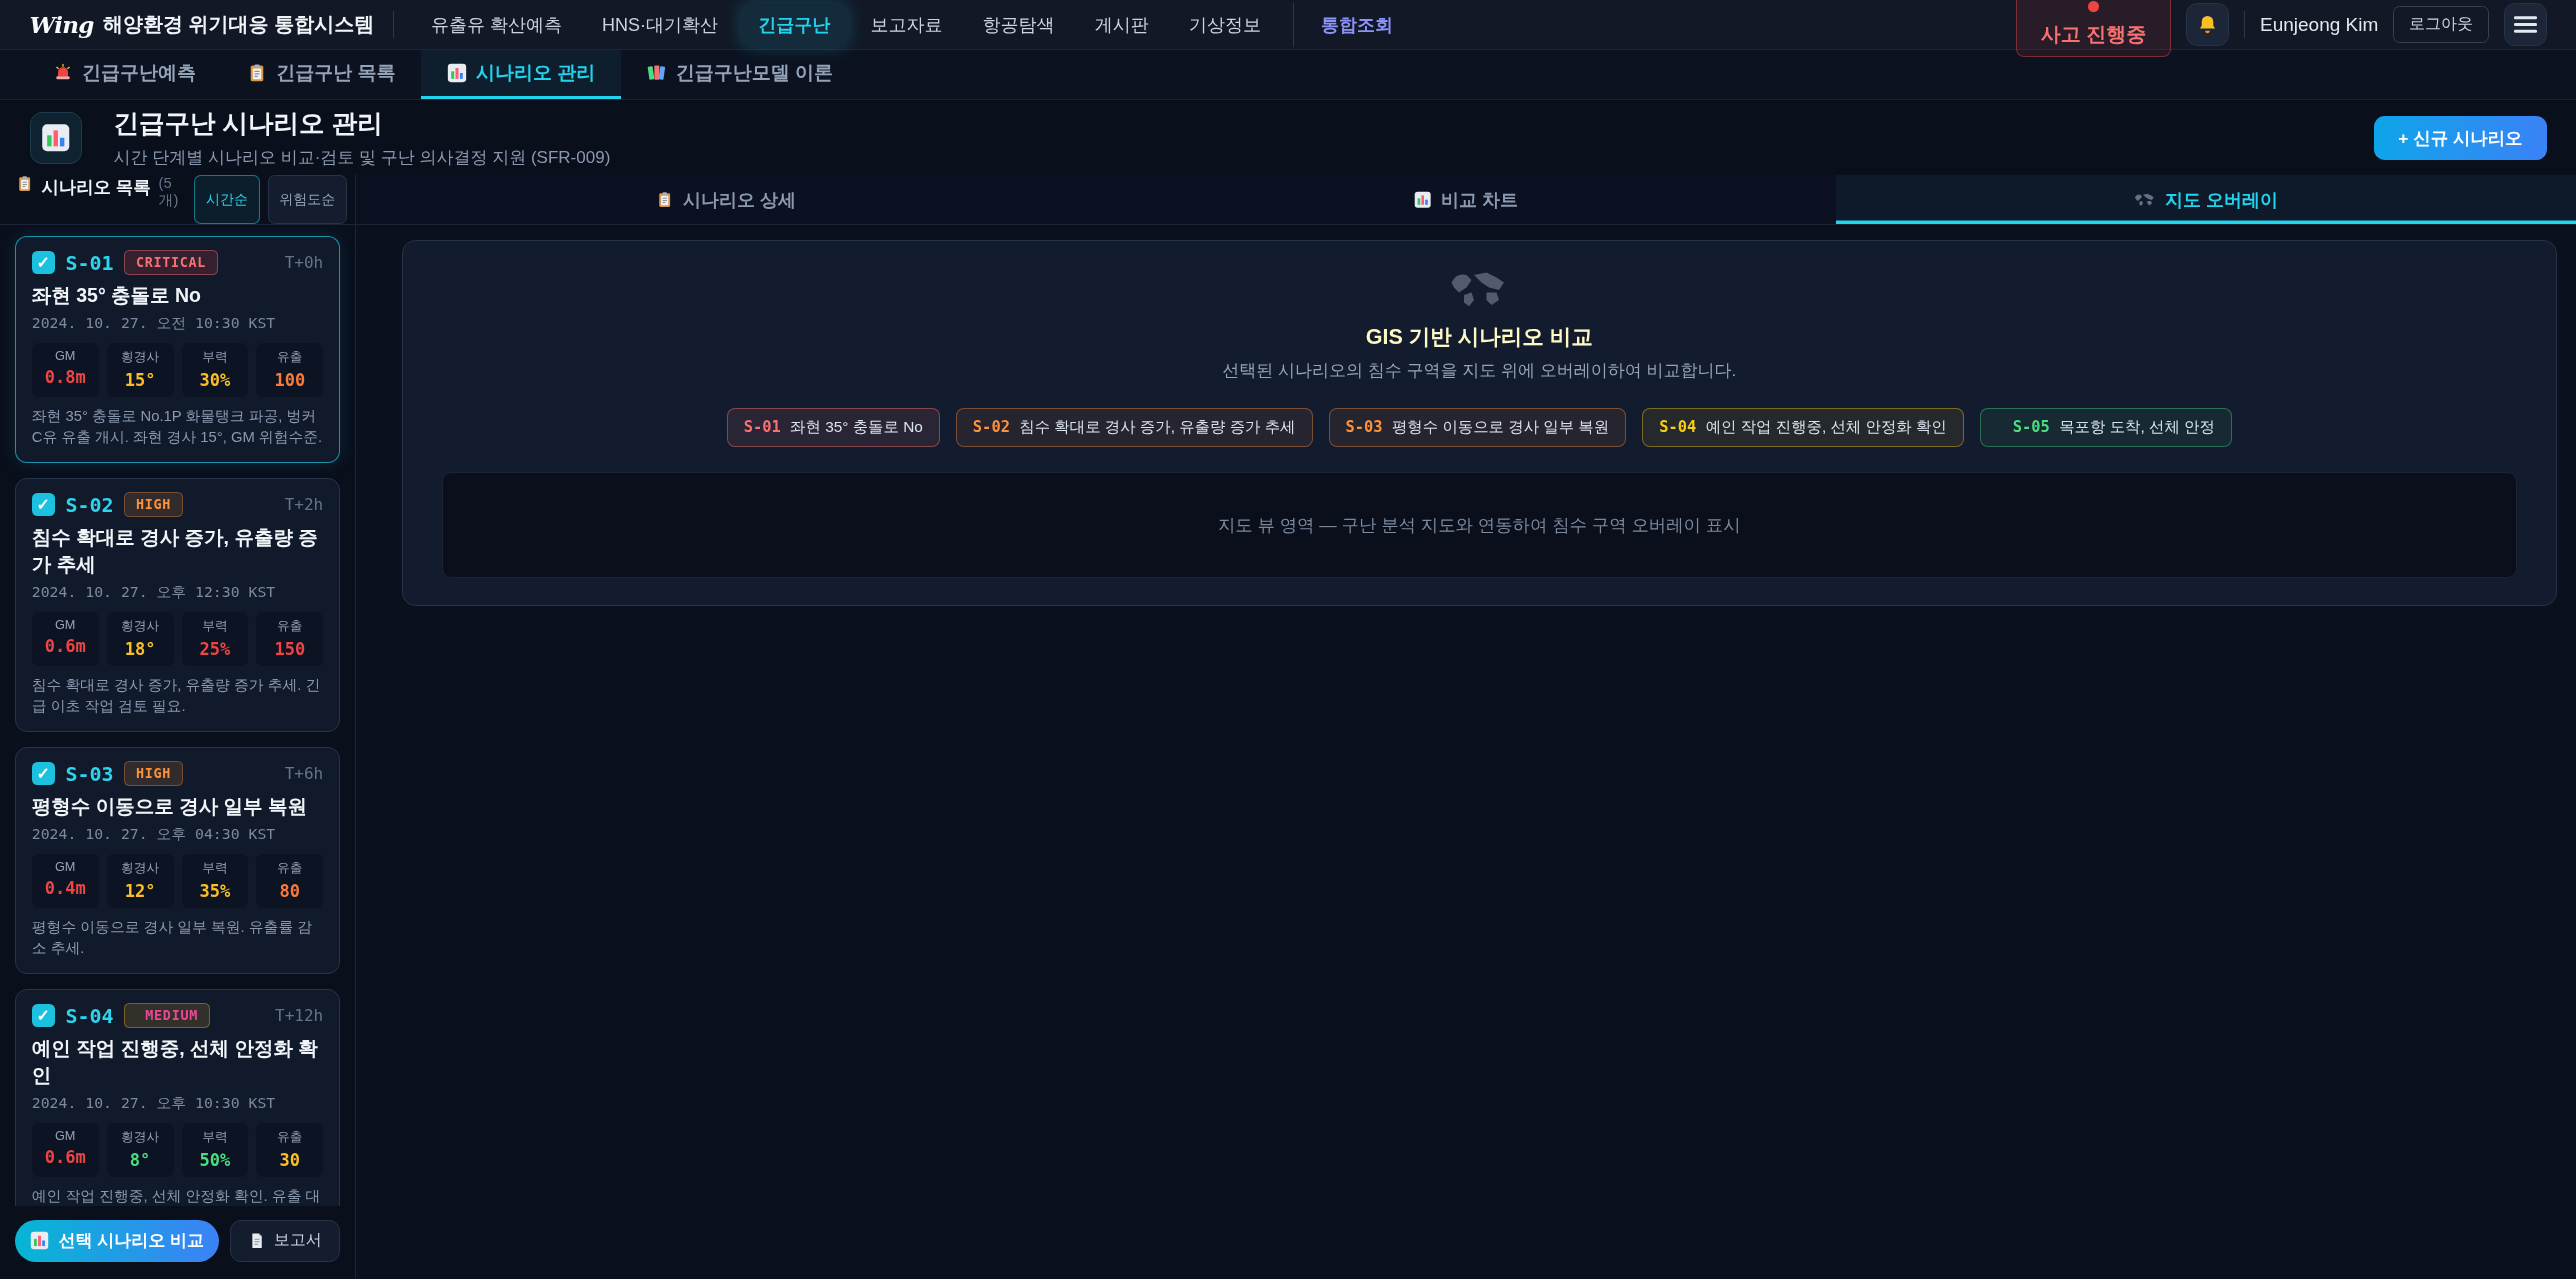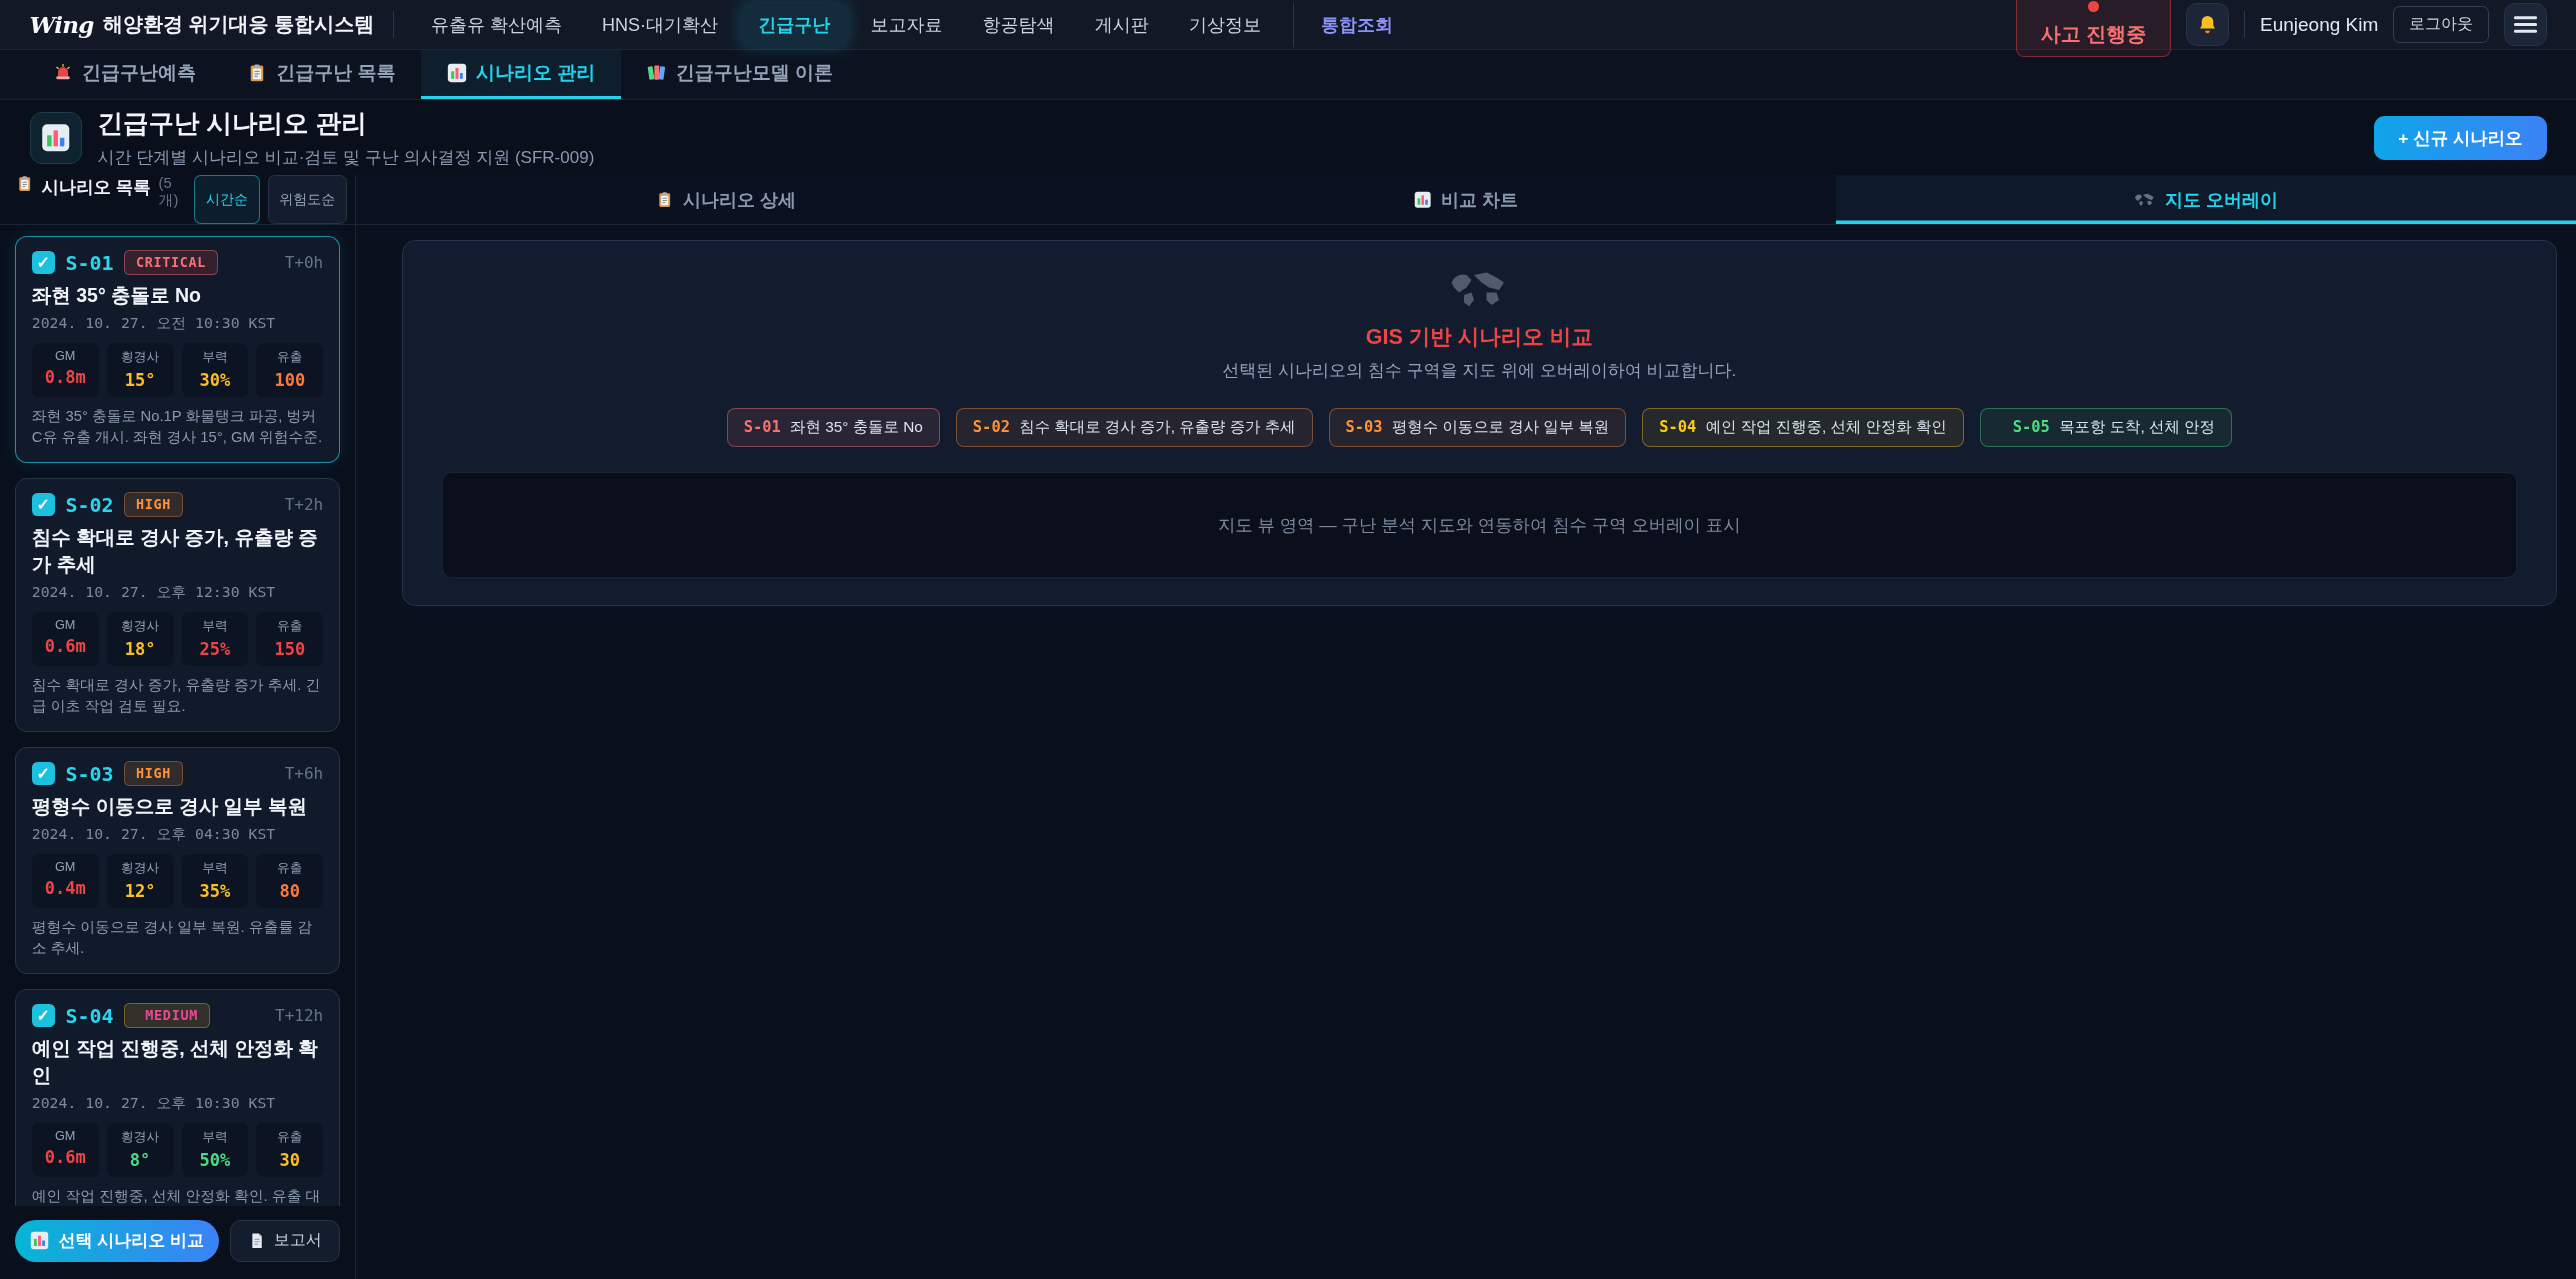--- a/index.html
+++ b/index.html
@@ -32,21 +32,21 @@
   .user { font-size:19px; color:#e2e8f0; white-space:nowrap; }
   .logout { font-size:16px; color:#cbd5e1; background:transparent; border:1.3px solid #334155; border-radius:6.7px; padding:6.7px 14.8px; cursor:pointer; font-family:inherit; white-space:nowrap; }
   .burger { position:relative; width:23px; height:2.7px; background:#e2e8f0; border-radius:1.3px; box-shadow:0 -6.7px 0 #e2e8f0, 0 6.7px 0 #e2e8f0; }
 
   
   .subtabs { height:50px; background:#0c1220; border-bottom:1.3px solid #1a2336; display:flex; align-items:stretch; padding:0 27px; }
   .subtab { display:flex; align-items:center; gap:9.4px; font-size:19px; font-weight:bold; color:#94a3b8; padding:0 25.5px; cursor:pointer; border-bottom:3.4px solid transparent; }
   .subtab.active { color:#22d3ee; background:#0f1e2d; border-bottom-color:#22d3ee; }
 
   
-  .page-header { height:75px; display:flex; align-items:center; padding:0 29.5px; gap:16px; }
+  .page-header { height:75px; display:flex; align-items:center; padding:0 29.5px; gap:32px; }
   .ph-icon { width:52px; height:52px; border-radius:12px; background:#0e2230; border:1.3px solid #1d3c4c; display:flex; align-items:center; justify-content:center; flex:none; }
   .ph-title { font-size:25.5px; font-weight:bold; color:#f1f5f9; }
   .ph-sub { font-size:17px; color:#8b99b0; margin-top:5.4px; }
   .ph-spacer { flex:1; }
   .case-select { display:flex; align-items:center; gap:17.4px; height:44px; padding:0 21.5px; background:#151e30; border:1.3px solid #2b3850; border-radius:10.7px; font-size:17.4px; color:#e8edf4; cursor:pointer; white-space:nowrap; }
   .chev { width:10.7px; height:10.7px; border-right:2px solid #94a3b8; border-bottom:2px solid #94a3b8; transform:rotate(45deg) translateY(-2.7px); }
   .new-btn { height:44px; padding:0 24px; border:none; border-radius:10.7px; background:linear-gradient(90deg,#0ea5e9,#3b82f6); color:#fff; font-size:17.4px; font-weight:bold; cursor:pointer; font-family:inherit; white-space:nowrap; }
 
   
   .layout { display:flex; height:1104px; }
@@ -82,21 +82,21 @@
 
   
   .main { flex:1; display:flex; flex-direction:column; background:#0a101d; min-width:0; }
   .ctabs { height:50px; flex:none; display:flex; border-bottom:1.3px solid #1b2537; }
   .ctab { flex:1; display:flex; align-items:center; justify-content:center; gap:9.4px; font-size:18px; font-weight:bold; color:#8b99b0; background:#0b1120; cursor:pointer; box-shadow:inset 0 -3.4px 0 transparent; }
   .ctab.active { color:#22d3ee; background:#0e1a29; box-shadow:inset 0 -3.4px 0 #22d3ee; }
 
   .main-body { flex:1; padding:14.8px 19.5px 0 46px; }
   .panel { background:#131c2e; border:1.3px solid #263349; border-radius:13.4px; padding:29.5px 39px 27px; }
   .panel-icon { display:flex; justify-content:center; margin-bottom:12px; opacity:0.85; }
-  .panel-h { font-size:21.5px; font-weight:bold; color:#ef4444; text-align:center; margin-bottom:8px; }
+  .panel-h { font-size:21.5px; font-weight:bold; color:#fef9c3; text-align:center; margin-bottom:8px; }
   .panel-sub { font-size:17px; color:#94a3b8; text-align:center; margin-bottom:25.5px; }
   .chips { display:flex; justify-content:center; gap:16px; margin-bottom:25.5px; flex-wrap:wrap; }
   .chip { display:flex; align-items:center; gap:9.4px; padding:8px 16px; border-radius:8px; border:1.3px solid #334155; background:rgba(255,255,255,0.03); cursor:pointer; }
   .chip-id { font-family:"DejaVu Sans Mono", monospace; font-size:15.4px; font-weight:bold; }
   .chip-label { font-size:15.4px; color:#dbe3ee; white-space:nowrap; }
   .mapbox { height:106px; border-radius:9.4px; background:#0a0f1b; border:1.3px solid #1b2435; display:flex; align-items:center; justify-content:center; font-size:17.4px; color:#7c8aa0; }
 
   svg { display:block; }
 </style>
 </head>

